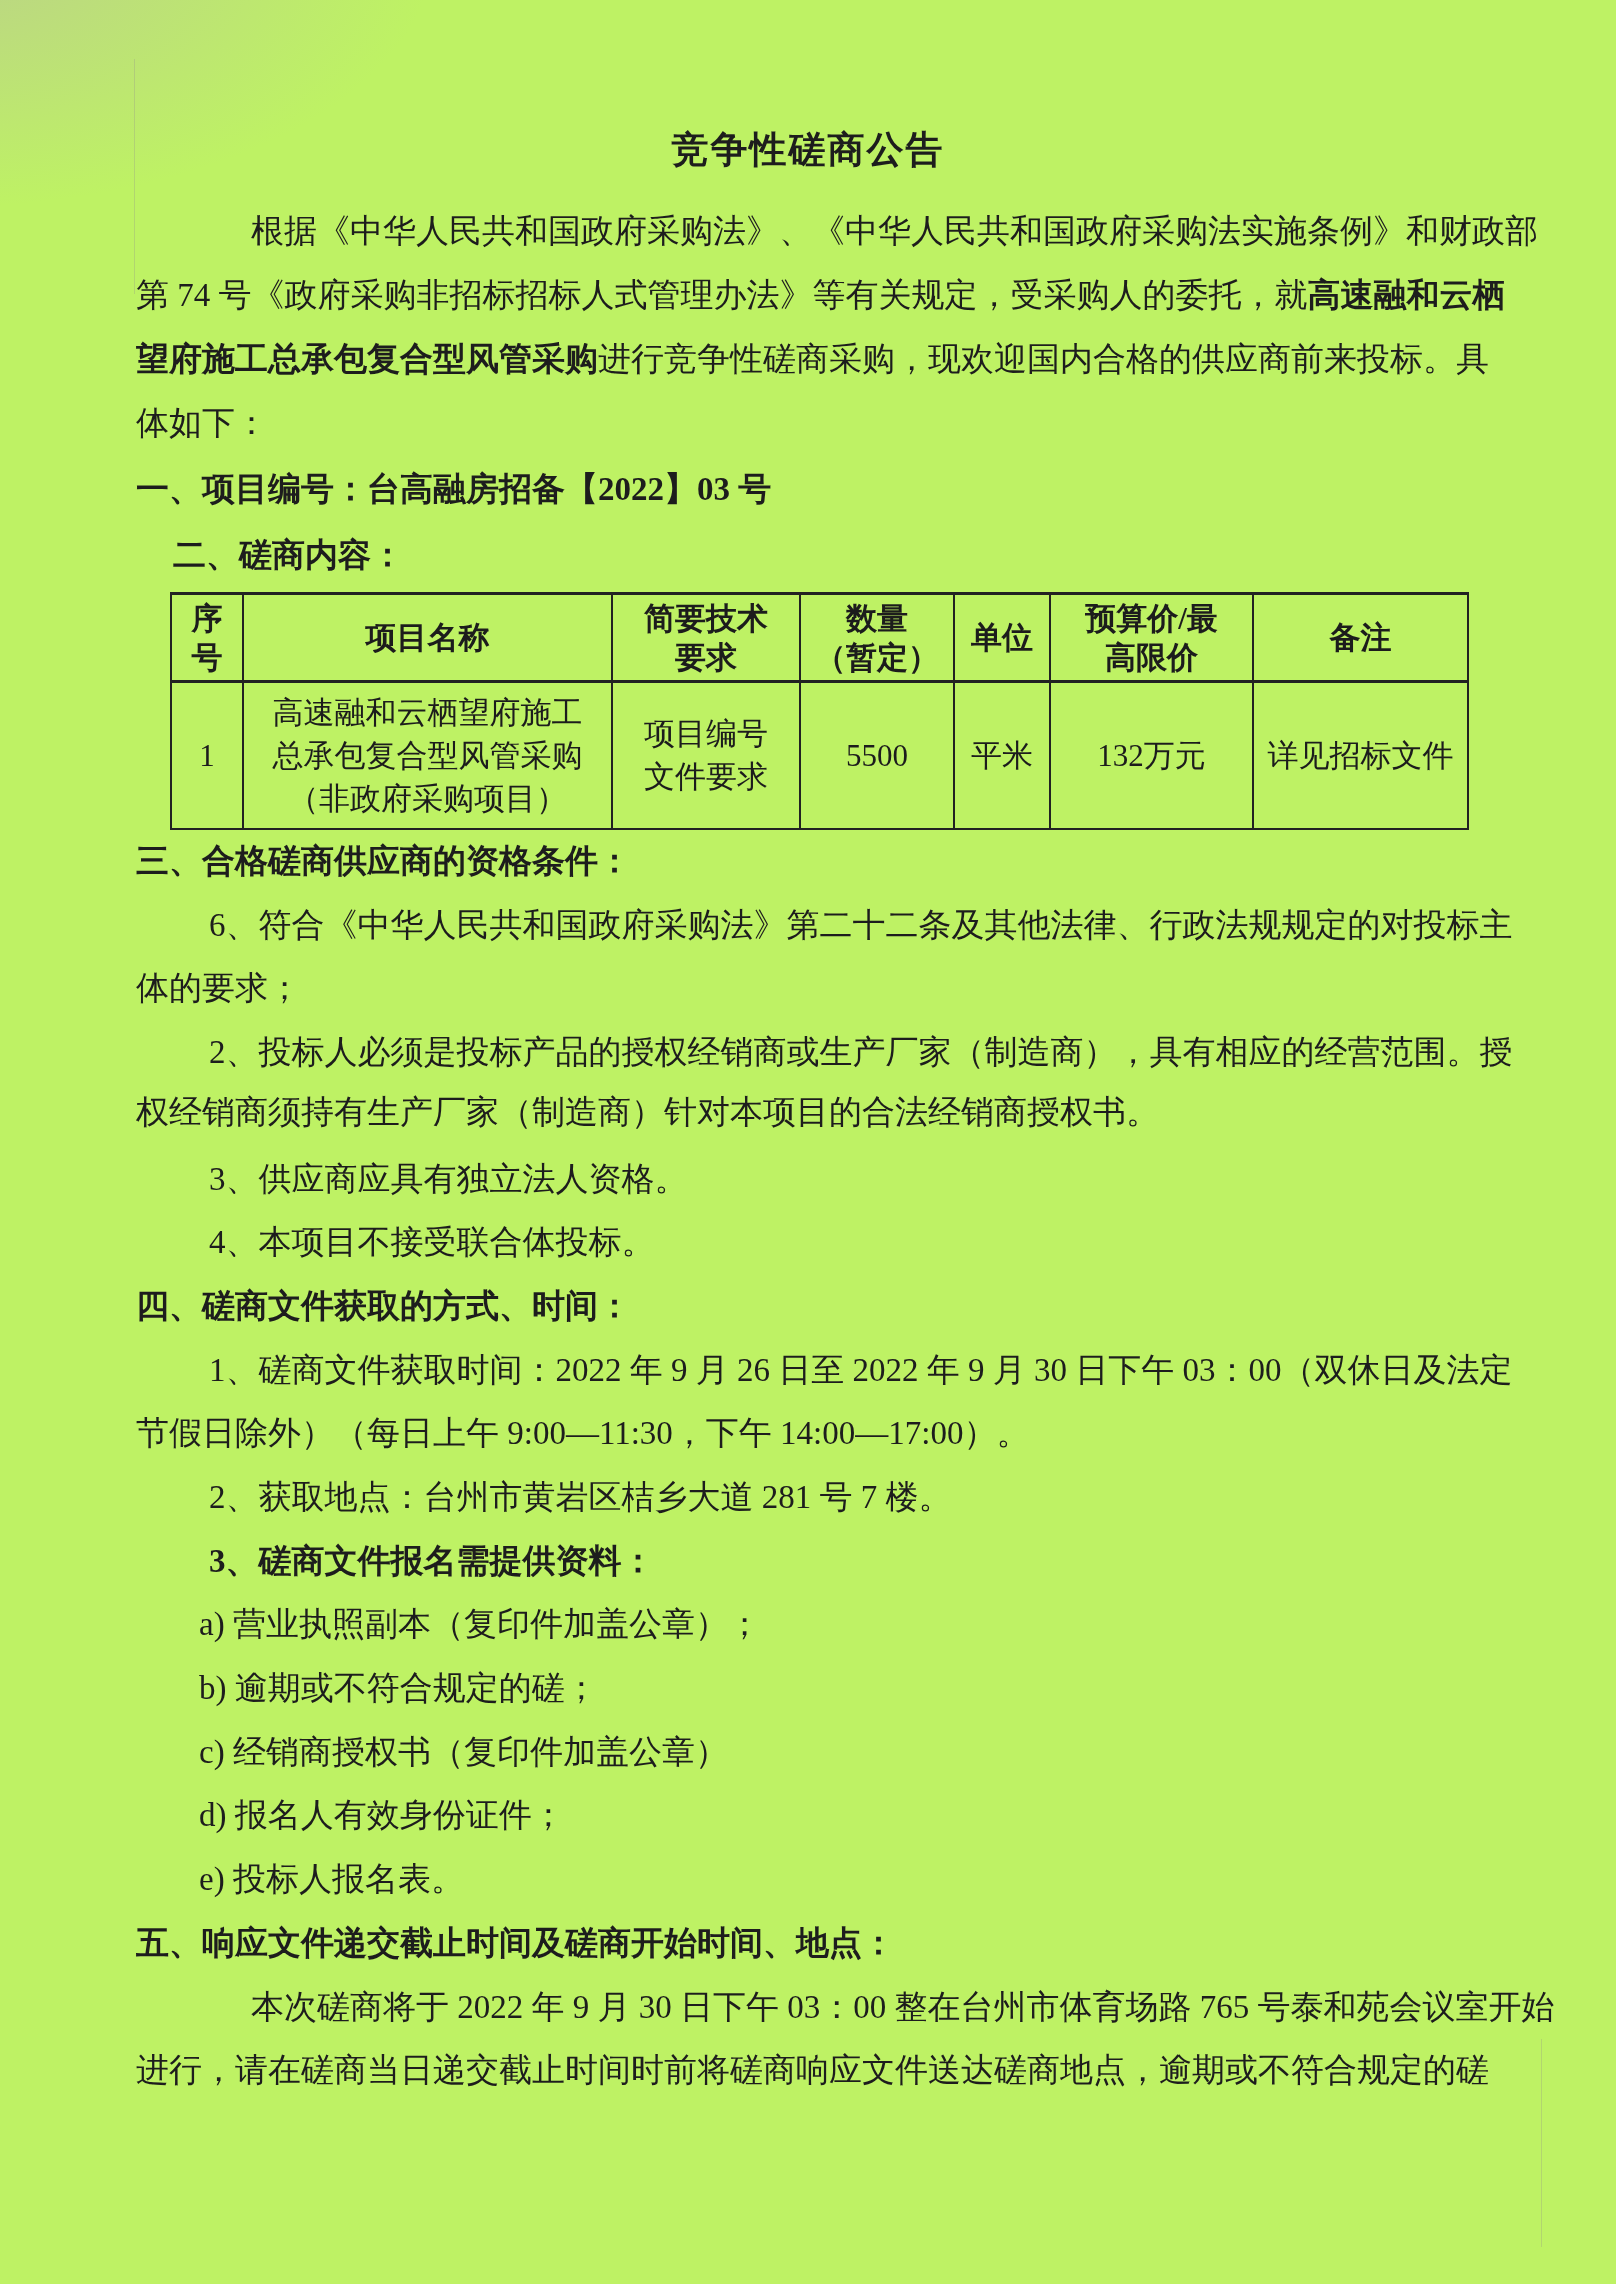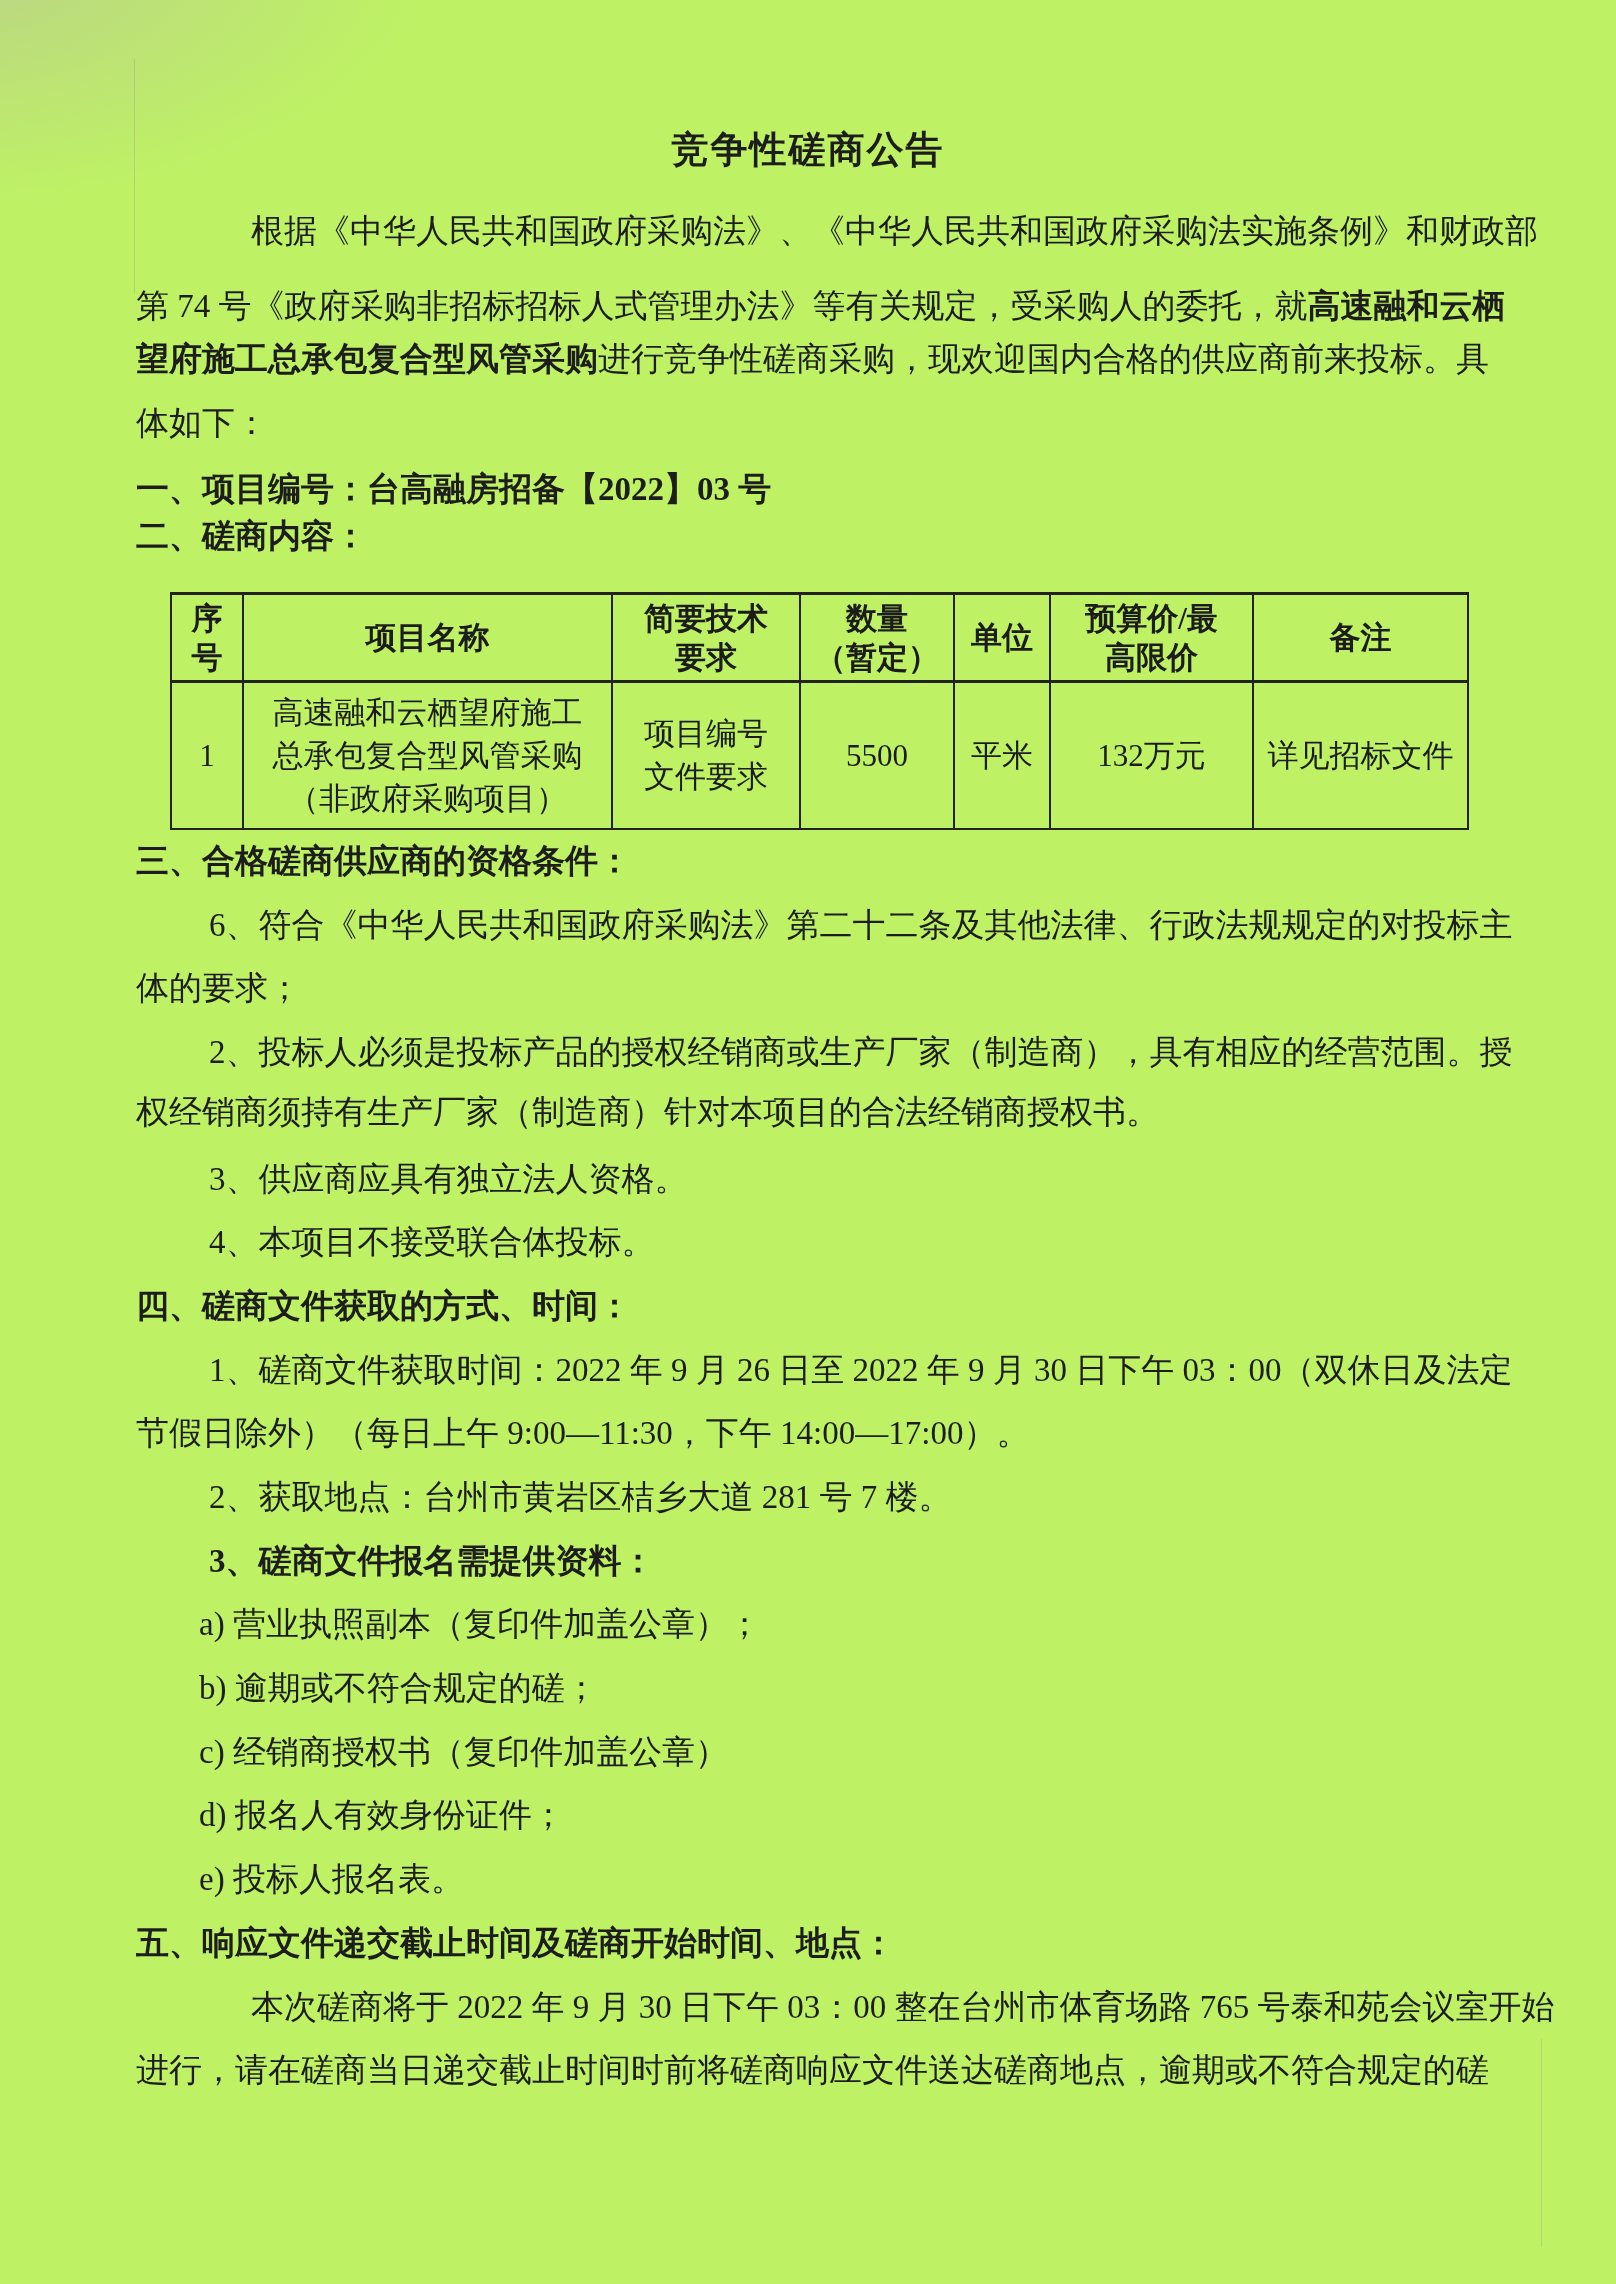--- a/index.html
+++ b/index.html
@@ -57,25 +57,25 @@
     font-size: 33px;
     white-space: nowrap;
   }
   .line .seg-bold { font-weight: 700; }
   .line[data-indent="para"]  { padding-left: 115px; }
   .line[data-indent="item"]  { padding-left: 73px; }
   .line[data-indent="alpha"] { padding-left: 63px; }
 
   
   [data-name="intro-line-1"]     { top: 199px; }
-  [data-name="intro-line-2"]     { top: 274px; }
+  [data-name="intro-line-2"]     { top: 263px; }
   [data-name="intro-line-3"]     { top: 327px; }
   [data-name="intro-line-4"]     { top: 391px; }
   [data-name="section-1-heading"]{ top: 457px; }
-  [data-name="section-2-heading"]{ top: 504px; }
+  [data-name="section-2-heading"]{ top: 523px; margin-left: 37px; }
   [data-name="section-3-heading"]{ top: 829px; }
   [data-name="item-3-1-line-1"]  { top: 893px; }
   [data-name="item-3-1-line-2"]  { top: 956px; }
   [data-name="item-3-2-line-1"]  { top: 1020px; }
   [data-name="item-3-2-line-2"]  { top: 1083px; font-family: Liberation Mono, monospace; }
   [data-name="item-3-3"]         { top: 1147px; }
   [data-name="item-3-4"]         { top: 1210px; }
   [data-name="section-4-heading"]{ top: 1274px; }
   [data-name="item-4-1-line-1"]  { top: 1338px; }
   [data-name="item-4-1-line-2"]  { top: 1401px; }

